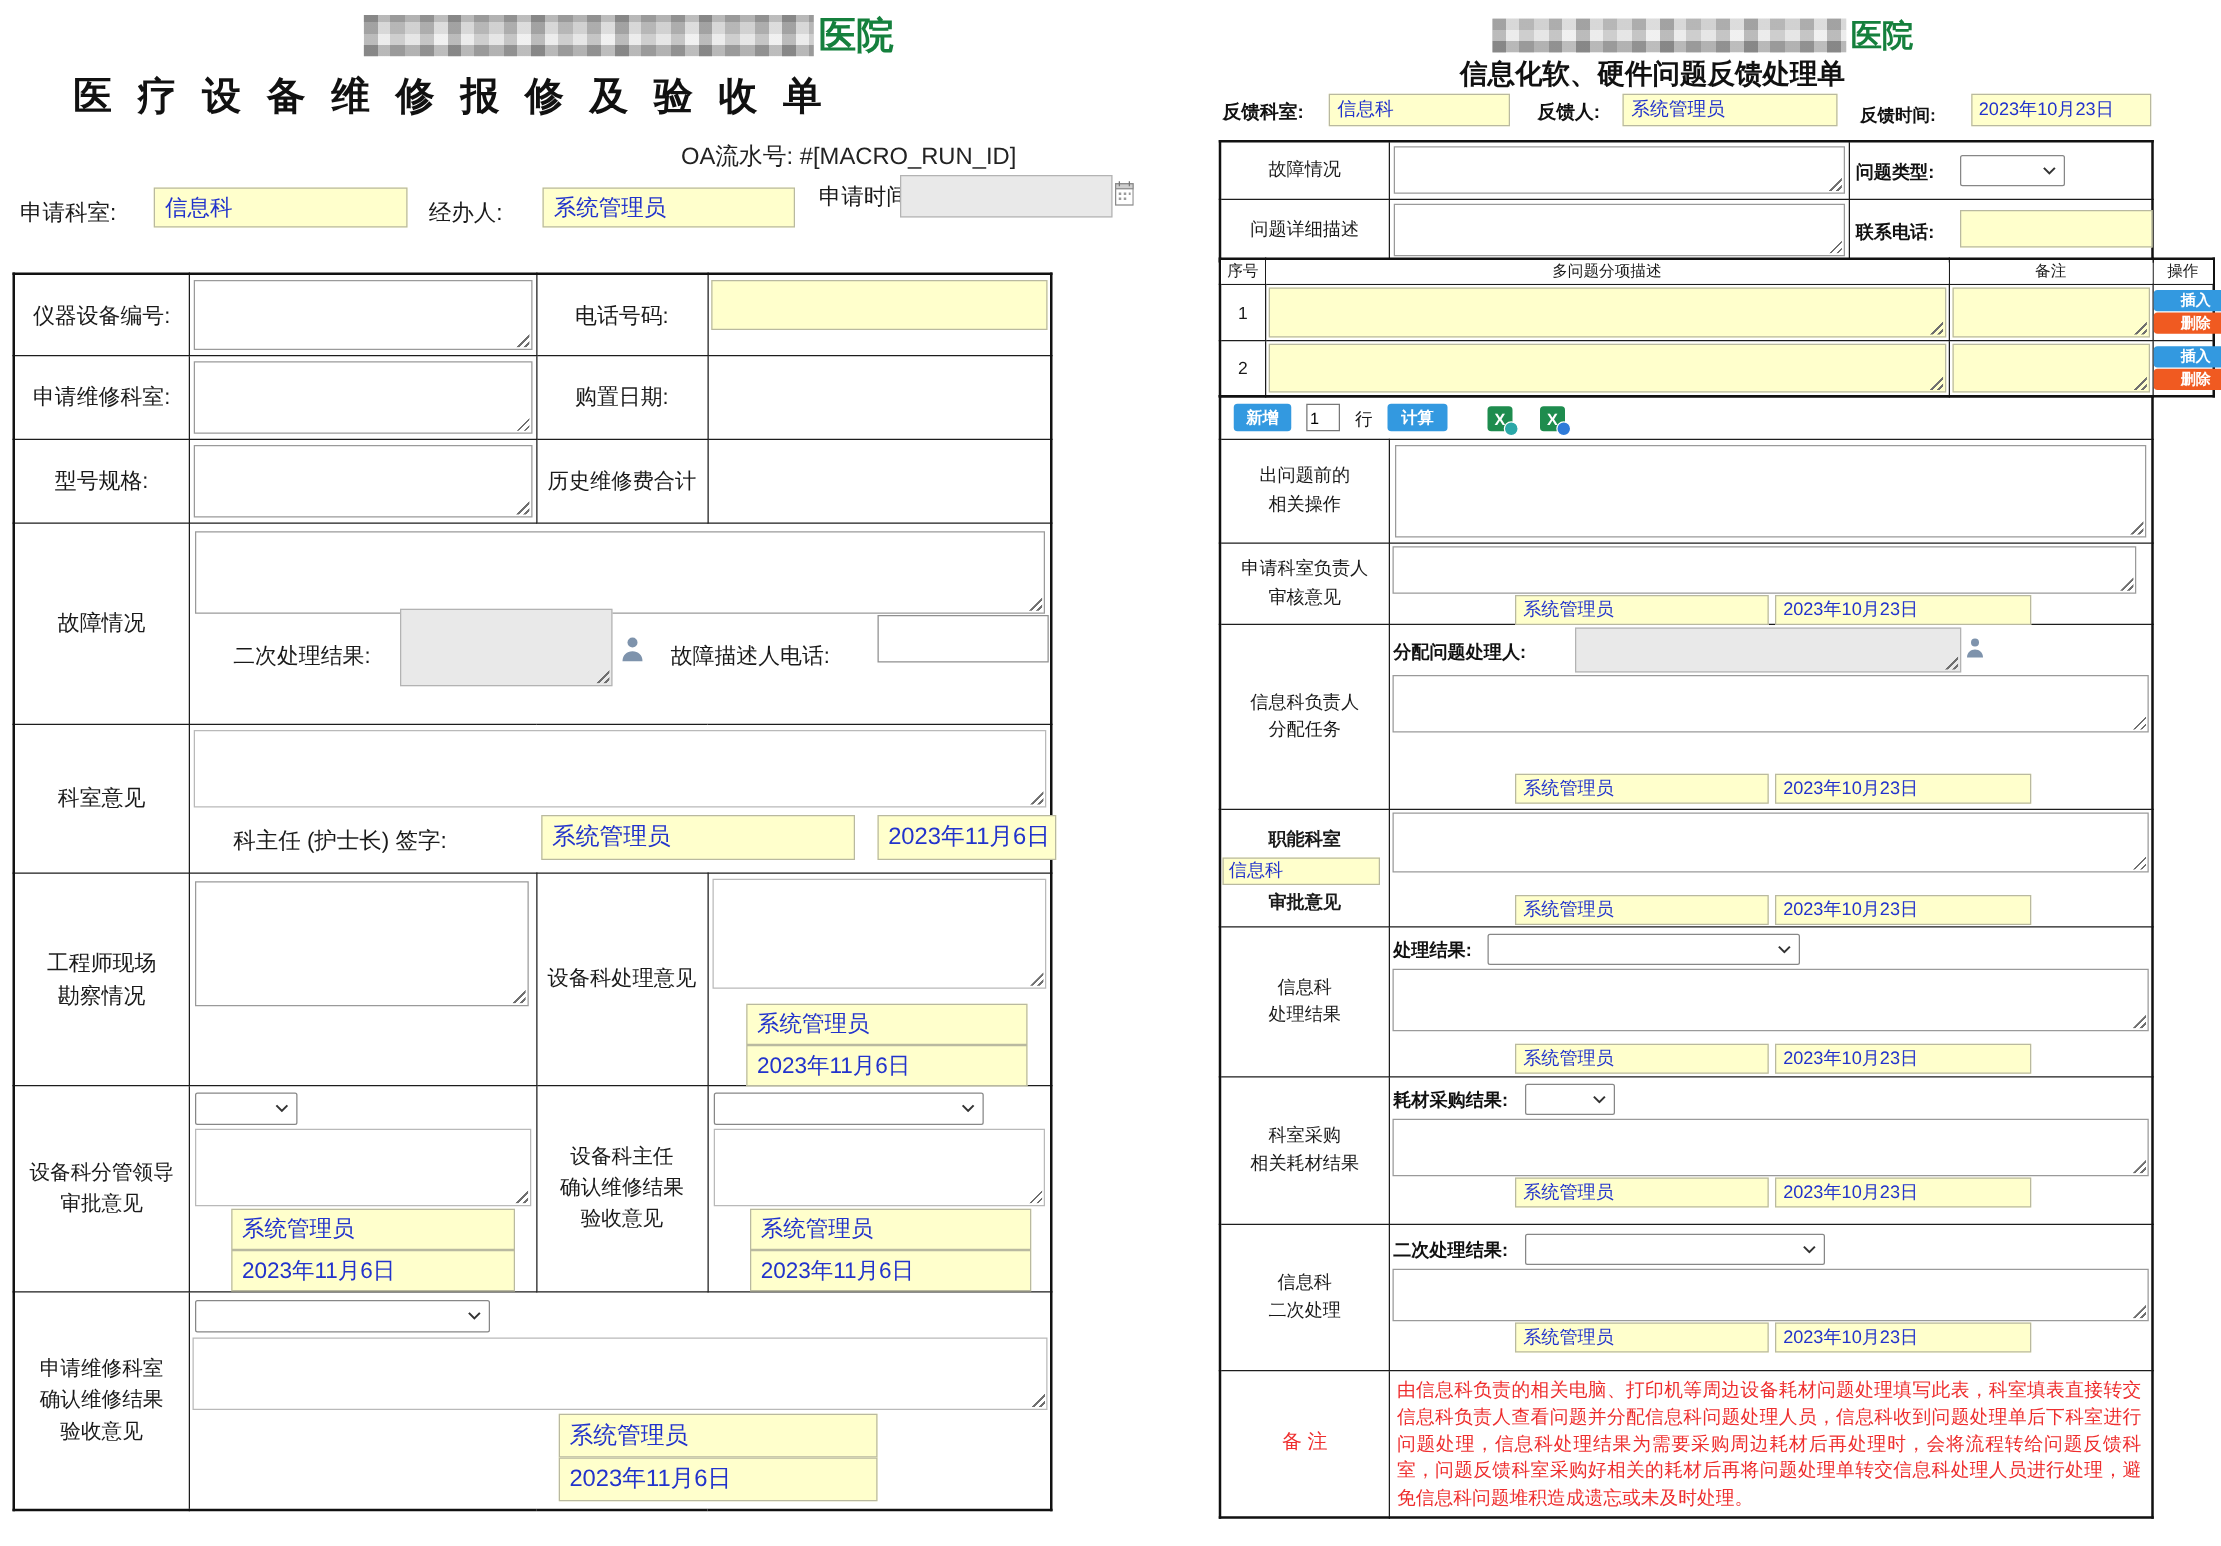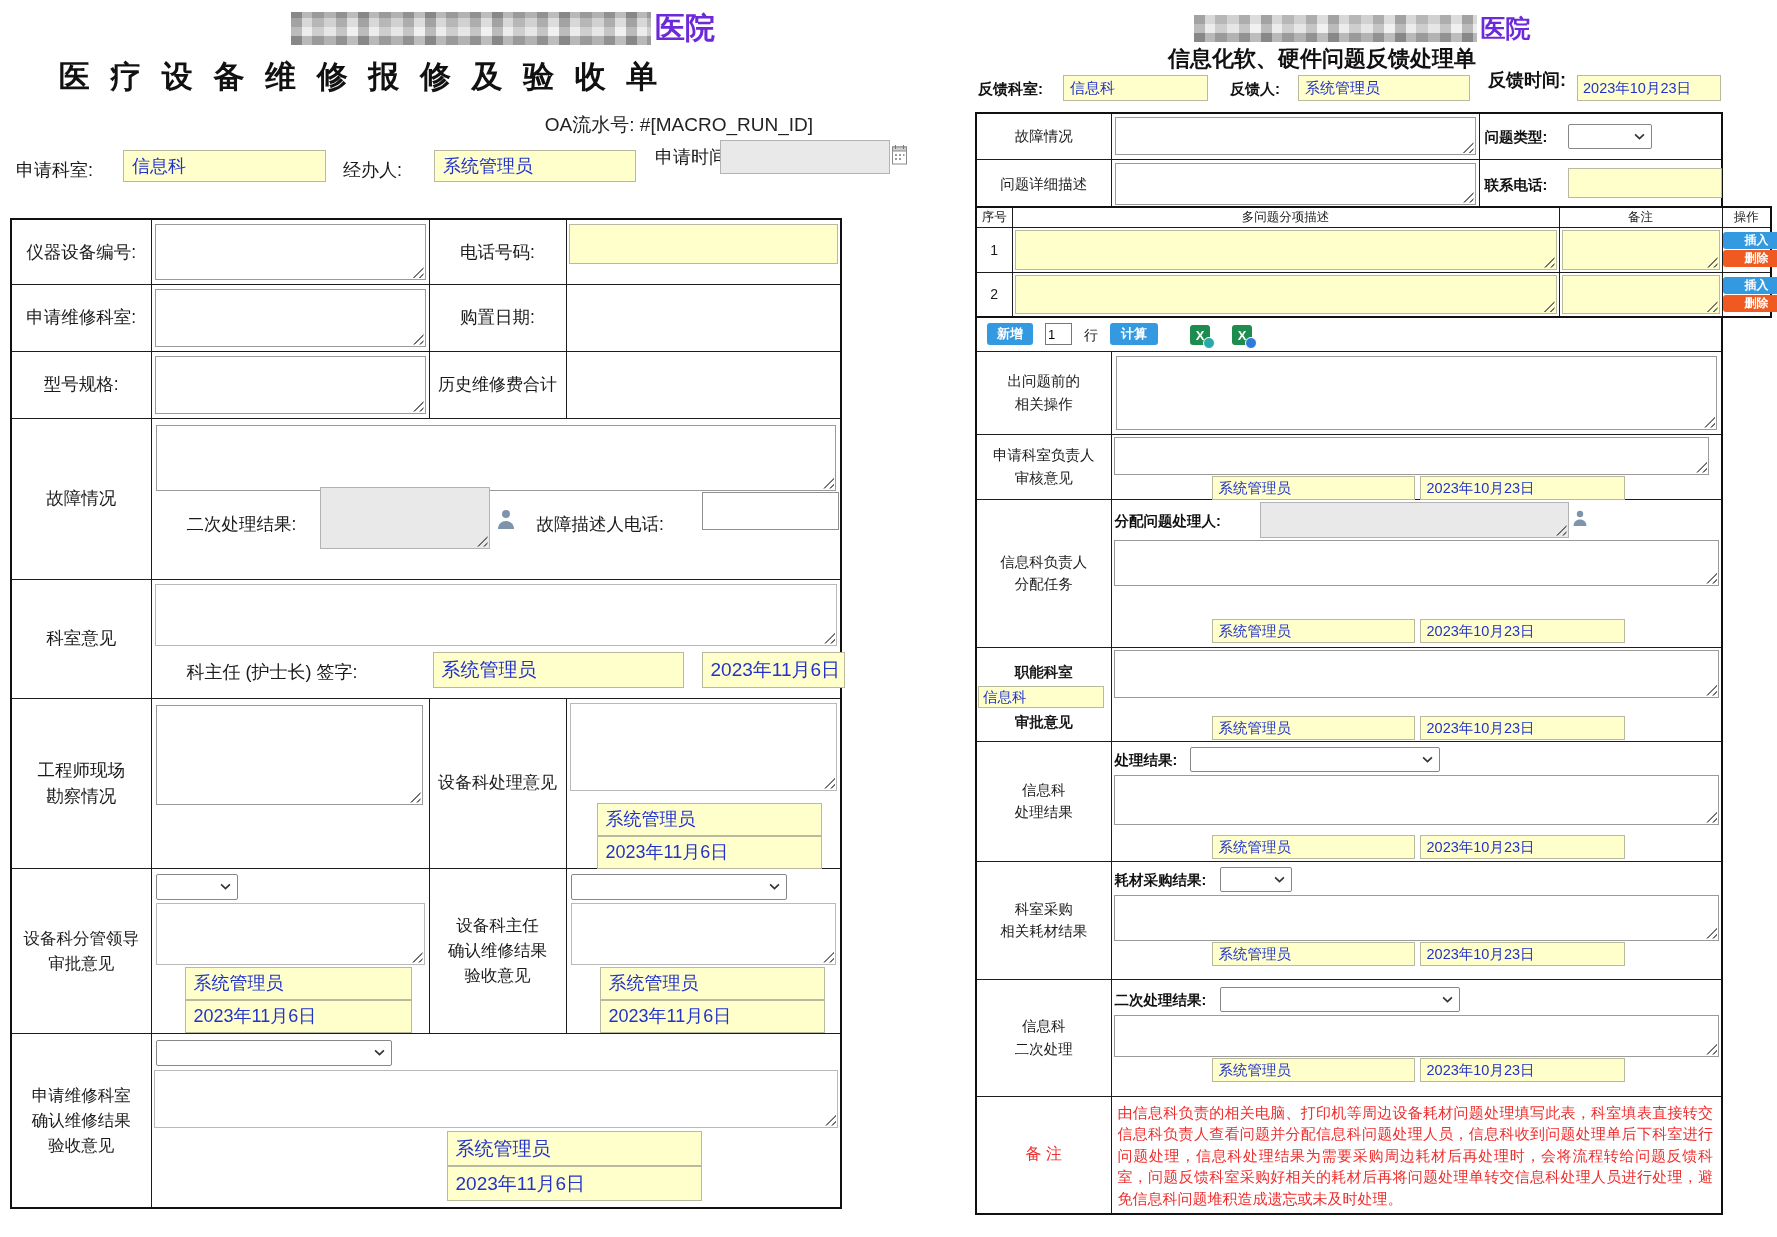--- a/index.html
+++ b/index.html
@@ -20,21 +20,21 @@
   .lblc{text-align:center;white-space:pre-line;vertical-align:middle;}
   
   .lt{border-collapse:collapse;table-layout:fixed;position:absolute;left:0;top:218px;width:830px;}
   .lt td{border:1.5px solid #1c1c1c;position:relative;padding:0;vertical-align:middle;}
   .lt{border:2px solid #111;}
   .lt .lbl{font-size:17.5px;line-height:1.5;}
   .hospline{position:absolute;width:100%;display:flex;justify-content:center;align-items:center;gap:4px;}
   .mosaic{background:
      repeating-linear-gradient(0deg,rgba(125,125,125,.45) 0 9px,rgba(240,240,240,.45) 9px 18px,rgba(190,190,190,.4) 18px 27px),
      repeating-linear-gradient(90deg,#909090 0 11px,#e9e9e9 11px 21px,#b2b2b2 21px 33px,#dedede 33px 45px,#a2a2a2 45px 56px,#f1f1f1 56px 67px);}
-  .hosp{font-weight:bold;color:#6d28d9;}
+  .hosp{font-weight:bold;color:#15803d;}
   .ftitle{position:absolute;width:100%;text-align:center;font-weight:bold;color:#111;}
   
   .rtbl{border-collapse:collapse;table-layout:fixed;position:absolute;left:0;}
   .rtbl td,.rtbl th{border:1.5px solid #1c1c1c;position:relative;padding:0;vertical-align:middle;font-weight:normal;}
   .rtbl{border:2px solid #111;}
   .rlbl{font-size:14.5px;font-weight:bold;line-height:1.55;}
   .bhdr{font-size:12.5px;font-weight:bold;text-align:center;background:#fff;}
   .stN{left:100px;width:195px;height:22px;font-size:14.5px;line-height:22px;padding-left:6px;}
   .stD{left:308px;width:197px;height:22px;font-size:14.5px;line-height:22px;padding-left:6px;}
   .inlbl{position:absolute;font-size:14.5px;font-weight:bold;color:#111;}
@@ -227,21 +227,21 @@
   <div class="hospline" style="top:13px;height:30px;width:746px;transform:translateX(14px);">
     <span class="mosaic" style="width:283px;height:27px;display:inline-block;"></span>
     <span class="hosp" style="font-size:25px;">医院</span>
   </div>
   <div class="ftitle" style="top:44px;width:746px;font-size:22px;transform:translateX(-26px);">信息化软、硬件问题反馈处理单</div>
 
   <span class="inlbl" style="left:3px;top:80px;font-size:15px;">反馈科室:</span>
   <div class="yi" style="left:88px;top:75px;width:137px;height:24px;font-size:15px;line-height:24px;padding-left:6px;">信息科</div>
   <span class="inlbl" style="left:255px;top:80px;font-size:15px;">反馈人:</span>
   <div class="yi" style="left:323px;top:75px;width:164px;height:24px;font-size:15px;line-height:24px;padding-left:6px;">系统管理员</div>
-  <span class="inlbl" style="left:513px;top:68px;font-size:18px;">反馈时间:</span>
+  <span class="inlbl" style="left:513px;top:84px;font-size:14px;">反馈时间:</span>
   <div class="yi" style="left:602px;top:75px;width:137px;height:24px;font-size:14.5px;line-height:24px;padding-left:5px;">2023年10月23日</div>
 
   <table class="rtbl" style="top:112px;width:746px;">
     <colgroup>
         <col style="width:135px">
         <col style="width:368px">
         <col style="width:243px">
       </colgroup>
     <tbody>
         <tr style="height:46px;">

